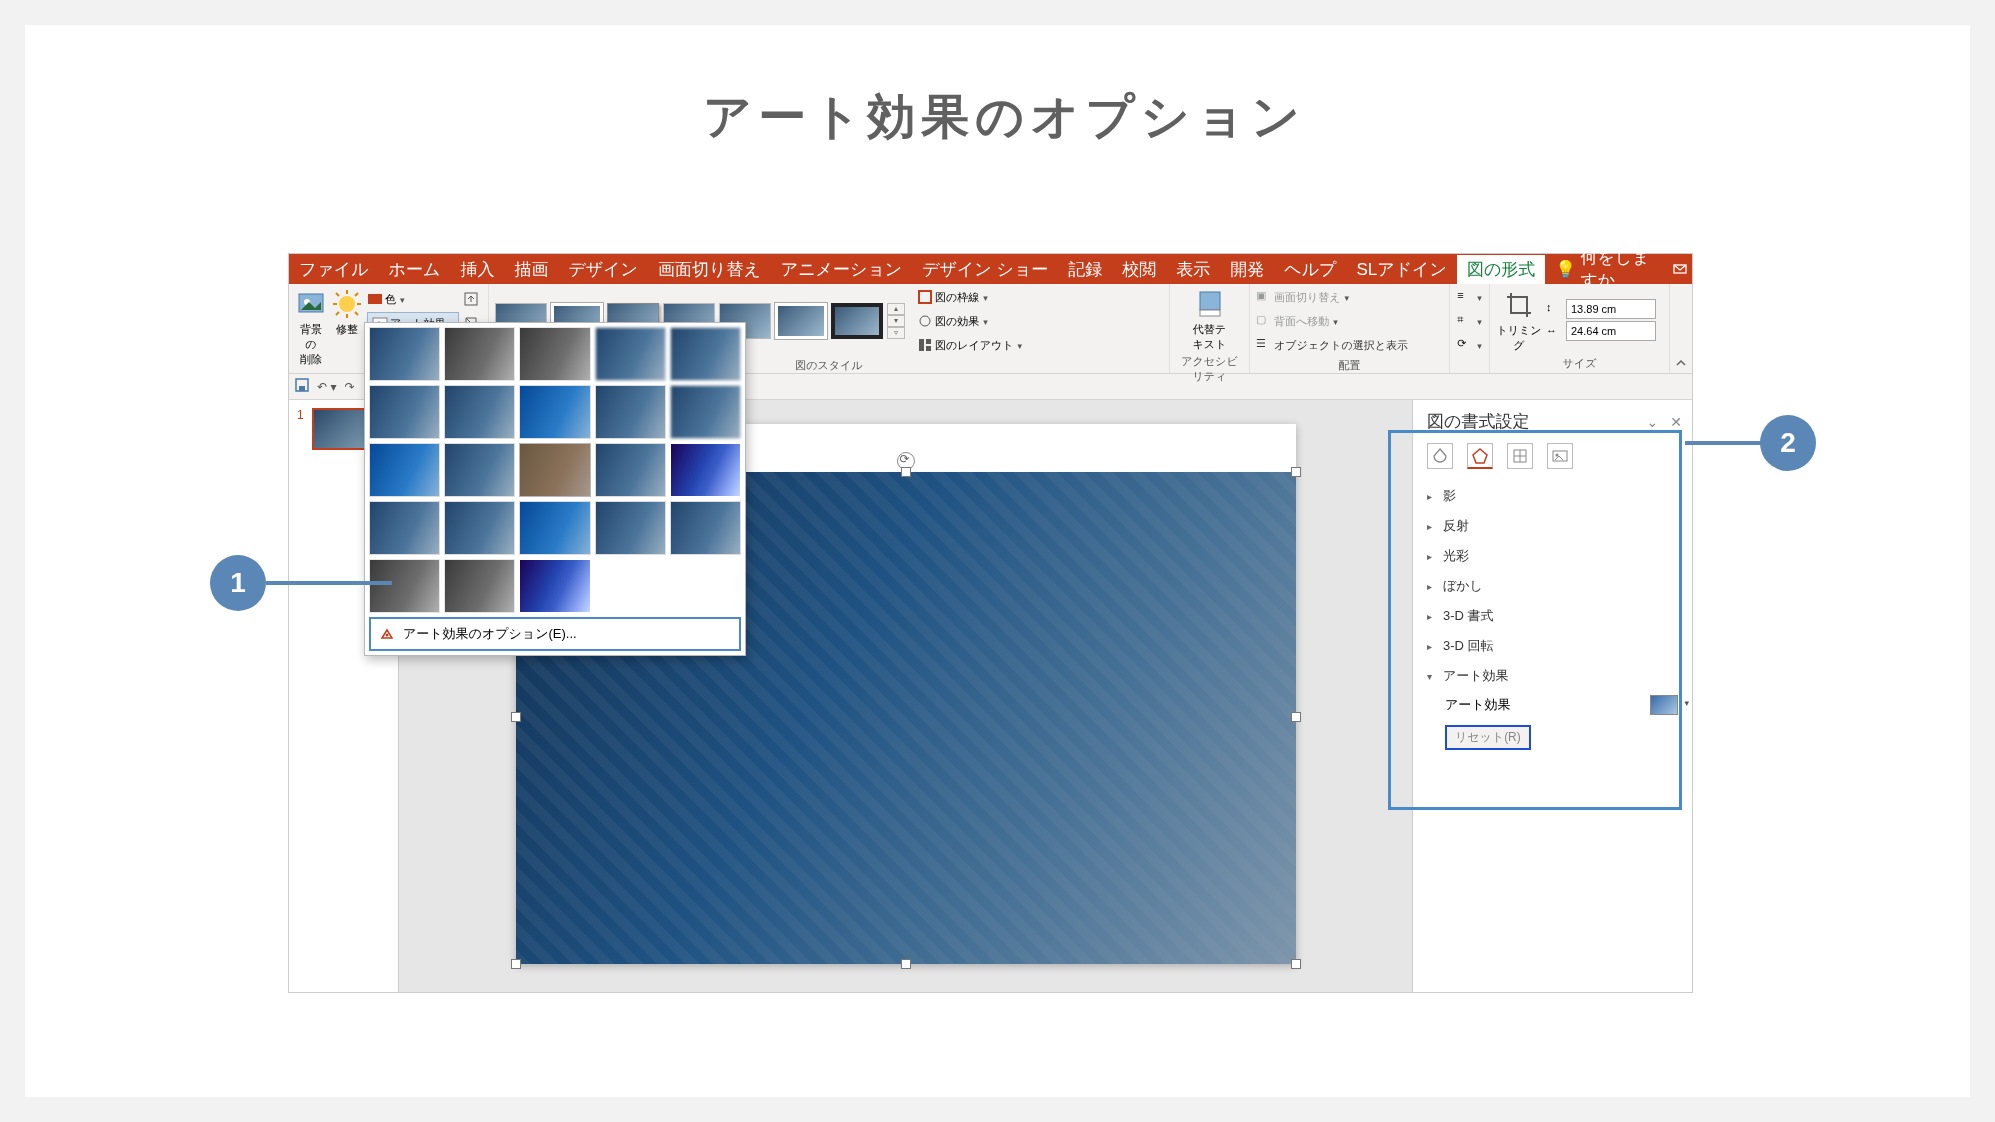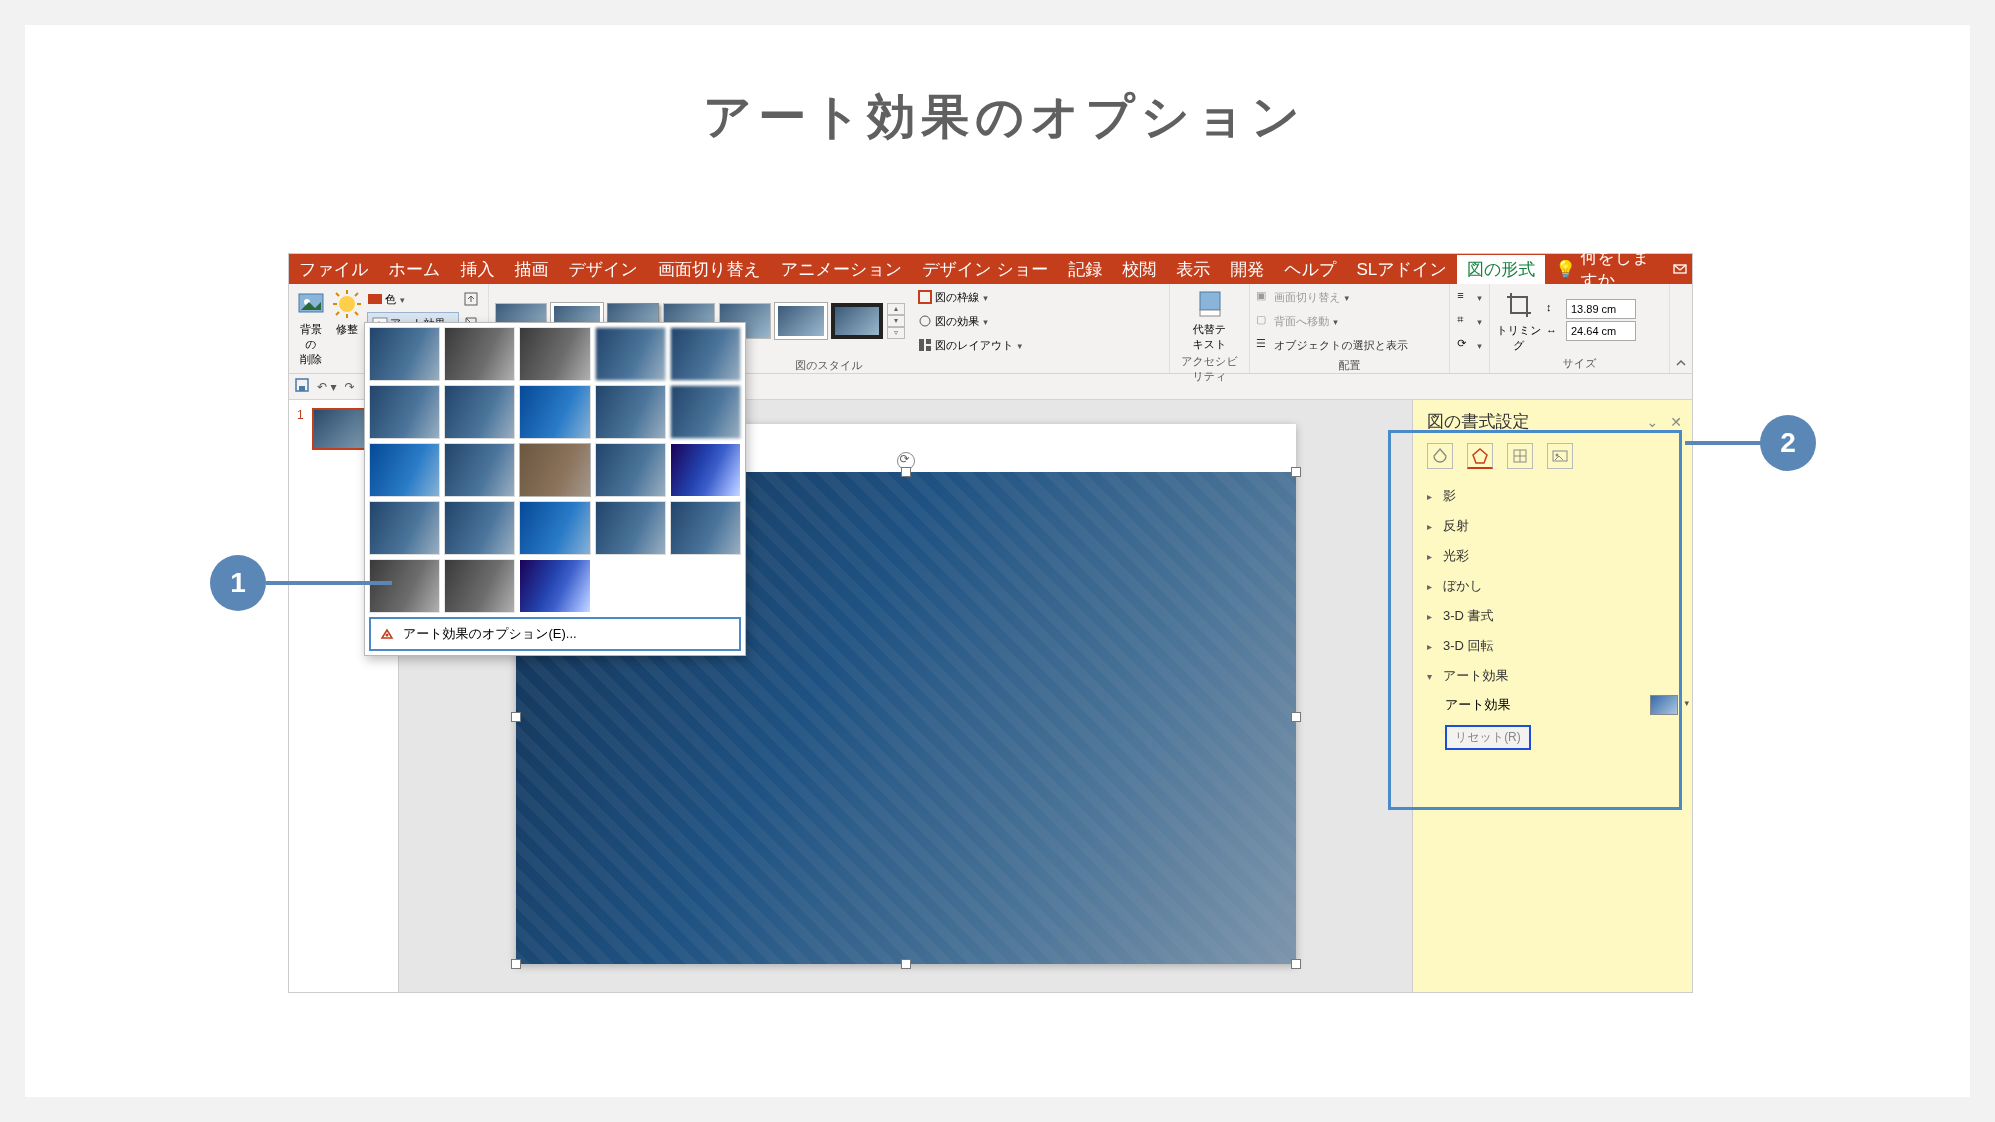--- a/index.html
+++ b/index.html
@@ -31,21 +31,21 @@
 .styles-gallery { display:flex; gap:4px; align-items:center; }
 .styles-gallery .thumb { width:52px; height:36px; background: linear-gradient(135deg,#3a5a7a,#9bb8cc); border:1px solid #bbb; }
 .styles-gallery .thumb.b2 { border:3px solid #fff; box-shadow:0 0 0 1px #aaa; }
 .styles-gallery .thumb.b3 { border:1px solid #888; box-shadow:2px 2px 3px rgba(0,0,0,.3); }
 .styles-gallery .thumb.b4 { border:4px solid #222; }
 .styles-gallery .scroll { width:18px; display:flex; flex-direction:column; }
 .styles-gallery .scroll div { height:12px; border:1px solid #bbb; text-align:center; font-size:8px; line-height:10px; color:#666; }
 
 .size-fields { display:flex; flex-direction:column; gap:2px; }
 .size-fields .row { display:flex; align-items:center; gap:4px; }
-.size-fields input { width:70px; height:20px; font-size:11px; border:1px solid #aaa; padding:0 4px; background:#fff; }
+.size-fields input { width:90px; height:20px; font-size:11px; border:1px solid #aaa; padding:0 4px; background:#fff; }
 
 
 .qat { height:26px; background:#f3f2f1; border-bottom:1px solid #d4d4d4; display:flex; align-items:center; padding:0 6px; gap:8px; font-size:12px; color:#555; }
 
 
 .workspace { position:absolute; top:146px; left:0; right:0; bottom:0; display:flex; background:#e6e6e6; }
 .slide-panel { width:110px; background:#fff; border-right:1px solid #ccc; padding:8px; }
 .slide-panel .num { color:#c43e1c; font-size:12px; display:inline-block; vertical-align:top; margin-right:4px;}
 .slide-thumb { width:70px; height:42px; border:2px solid #c43e1c; display:inline-block; background:linear-gradient(135deg,#2a4a6a,#8aa8bc); }
 
@@ -53,21 +53,21 @@
 .slide { width:780px; height:540px; background:#fff; box-shadow:0 2px 8px rgba(0,0,0,.25); position:relative; }
 .slide-img { position:absolute; left:0; top:48px; right:0; bottom:0; background:
   linear-gradient(rgba(10,30,60,.35),rgba(10,30,60,.35)),
   repeating-linear-gradient(45deg, rgba(255,255,255,.08) 0 10px, transparent 10px 20px),
   linear-gradient(120deg,#163a5f 0%, #2a6ea8 40%, #6aa0c8 70%, #bcd6e8 100%);
 }
 .sel-handle { position:absolute; width:10px; height:10px; background:#fff; border:1px solid #777; }
 .rot-handle { position:absolute; left:50%; top:28px; transform:translateX(-50%); width:18px; height:18px; border:1px solid #888; border-radius:50%; background:#fff; }
 .rot-handle::after{content:"⟳"; font-size:12px; position:absolute; left:2px; top:-1px; color:#666;}
 
-.format-pane { width:280px; background:#fef9c3; border-left:1px solid #ccc; padding:10px 0 10px 14px; font-size:13px; position:relative; }
+.format-pane { width:280px; background:#ffffff; border-left:1px solid #ccc; padding:10px 0 10px 14px; font-size:13px; position:relative; }
 .format-pane .hdr { font-size:17px; color:#333; display:flex; align-items:center; justify-content:space-between; padding-right:10px; }
 .format-pane .hdr .ctl { display:flex; gap:12px; color:#888; font-size:14px; }
 .format-tabs { display:flex; gap:14px; margin:10px 0 12px 0; }
 .format-tabs .t { width:26px; height:26px; border:1px solid #bbb; display:flex; align-items:center; justify-content:center; }
 .format-tabs .t.active { border-bottom:2px solid #c43e1c; }
 .acc-item { padding:6px 0; font-size:13px; color:#333; cursor:pointer; display:flex; align-items:center; gap:6px; }
 .acc-item .chev { font-size:10px; color:#666; width:10px; }
 .acc-sub { padding:4px 0 4px 18px; display:flex; align-items:center; justify-content:space-between; padding-right:14px; }
 .acc-sub .picker { width:28px; height:20px; border:1px solid #888; background:linear-gradient(135deg,#3a6aa8,#a8c8e4); position:relative; }
 .acc-sub .picker::after{content:"▾"; position:absolute; right:-12px; top:2px; font-size:9px; color:#555;}

